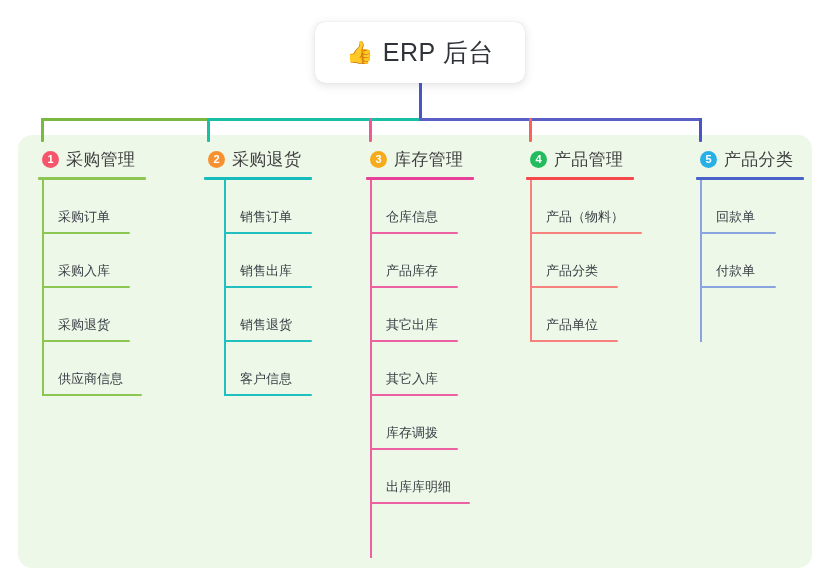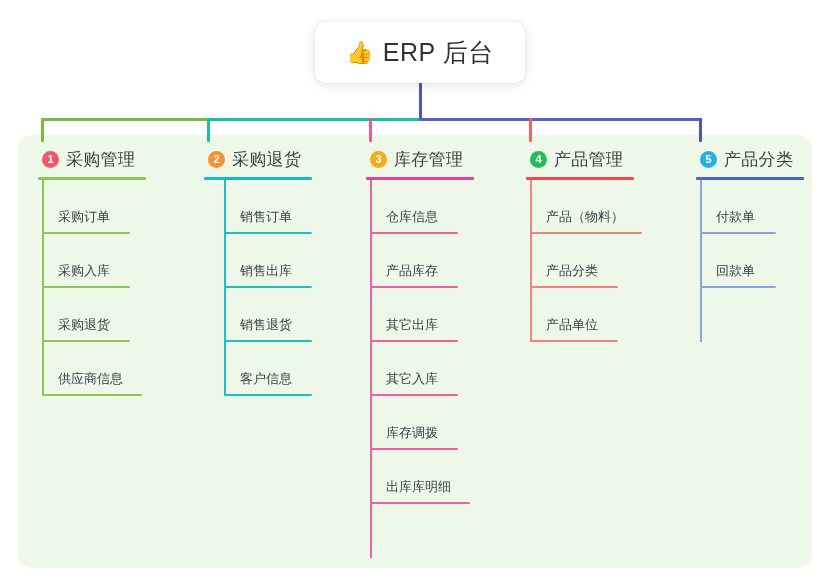--- a/index.html
+++ b/index.html
@@ -277,24 +277,24 @@
       </div>
       <div class="branch" style="left: 696px; top: 148px;">
         <div class="branch-head">
           <span class="badge" style="background: rgb(39, 176, 230);">5</span>
           <span class="branch-title">产品分类</span>
         </div>
         <div class="head-rule" style="background: rgb(74, 99, 200); width: 108px;"></div>
         <div class="items" style="margin-left: 4px;">
           <div class="spine" style="background: rgb(138, 164, 224); height: 162px;"></div>
           <div class="item">
+            <span class="item-label">回款单</span>
+            <div class="item-rule" style="background: rgb(138, 164, 224); width: 76px;"></div>
+          </div>
+          <div class="item">
             <span class="item-label">付款单</span>
             <div class="item-rule" style="background: rgb(138, 164, 224); width: 76px;"></div>
           </div>
-          <div class="item">
-            <span class="item-label">回款单</span>
-            <div class="item-rule" style="background: rgb(138, 164, 224); width: 76px;"></div>
-          </div>
         </div>
       </div>
     </div>
 
 </div>
 
 </body></html>

